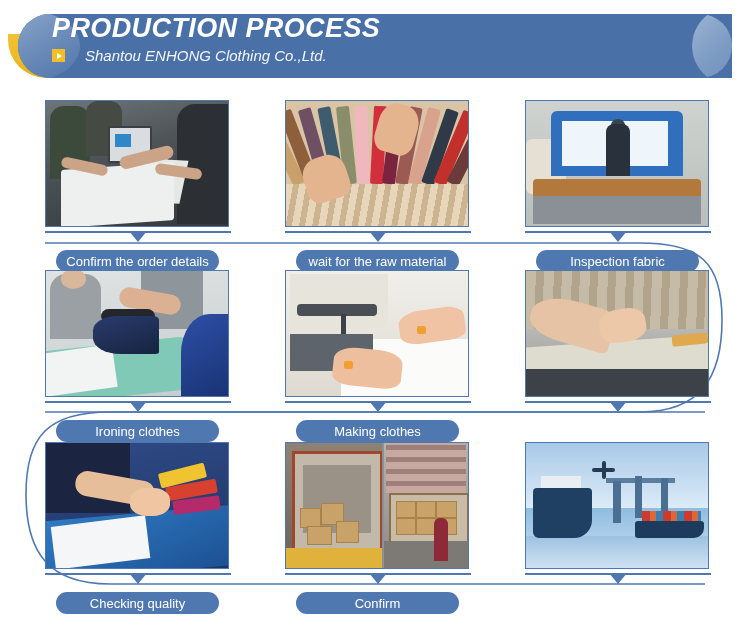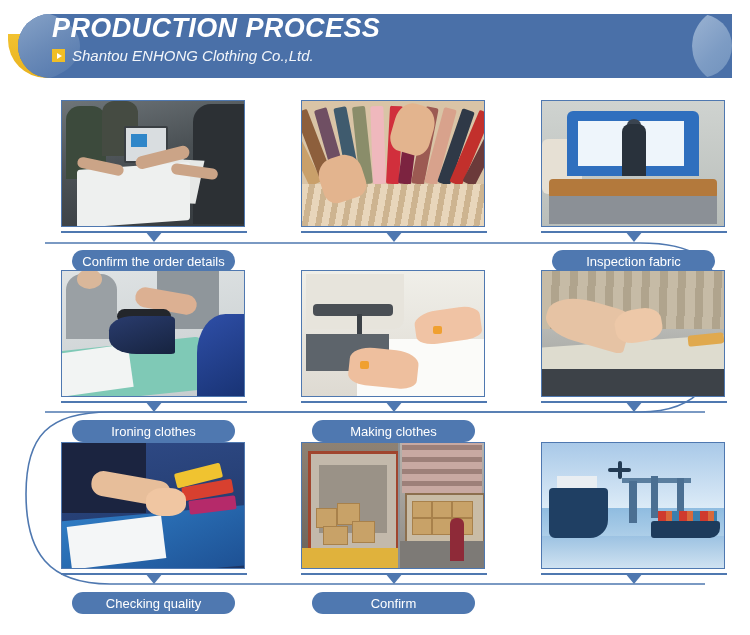--- a/index.html
+++ b/index.html
@@ -38,39 +38,39 @@
     background:linear-gradient(150deg,#87a3c8 0%,#6b8bb8 48%,#5176ac 100%);
     border-radius:32px 0 0 32px;
     clip-path:ellipse(86% 56% at 14% 50%);
   }
   .banner-title{
     position:absolute;left:52px;top:13px;
     color:#ffffff;font-size:27px;font-weight:bold;letter-spacing:.4px;
     font-family:"Liberation Sans", sans-serif;white-space:nowrap;
   }
   .banner-sub{
-    position:absolute;left:52px;top:47px;display:flex;align-items:center;gap:7px;
+    position:absolute;left:52px;top:47px;display:flex;align-items:center;gap:20px;
     color:#f2f5fa;font-size:15px;white-space:nowrap;
   }
   .play-badge{
     width:13px;height:13px;background:#f0be26;
     display:inline-flex;align-items:center;justify-content:center;flex:none;
   }
   .play-badge i{
     display:block;width:0;height:0;
     border-left:5px solid #ffffff;
     border-top:3.5px solid transparent;border-bottom:3.5px solid transparent;
     margin-left:1px;
   }
 
   
   .flow-svg{position:absolute;left:0;top:0;width:750px;height:635px;pointer-events:none;}
 
   
-  .row{position:absolute;left:16px;width:684px;height:170px;text-align:right;}
+  .row{position:absolute;left:0;width:684px;height:170px;text-align:right;}
   .row-1{top:100px;}
   .row-2{top:270px;}
   .row-3{top:442px;}
   .cell{position:absolute;top:0;width:186px;}
   .cell-0{left:45px;}
   .cell-1{left:285px;}
   .cell-2{left:525px;}
 
   .photo{
     position:relative;width:182px;height:125px;
@@ -259,20 +259,23 @@
         <div class="s" style="left:74%;background:#2f3947;transform:rotate(19deg)"></div>
         <div class="s" style="left:81%;background:#c2302c;transform:rotate(23deg)"></div>
         <div class="s" style="left:88%;background:#6b3a3a;transform:rotate(27deg)"></div>
         <div class="base"></div>
         <div class="hand h1"></div>
           <div class="hand h2"></div>
       </div>
     </div>
     <div class="tick-line"></div>
     <div class="tick-arrow"></div>
+    <div class="pill">
+      <span>wait for the raw material</span>
+    </div>
   </div>
 
   <div class="cell cell-2">
     <div class="photo">
       <div class="scene sc-inspect">
         <div class="fab"></div>
           <div class="mach"></div>
           <div class="glass"></div>
         <div class="head"></div>
           <div class="worker"></div>

